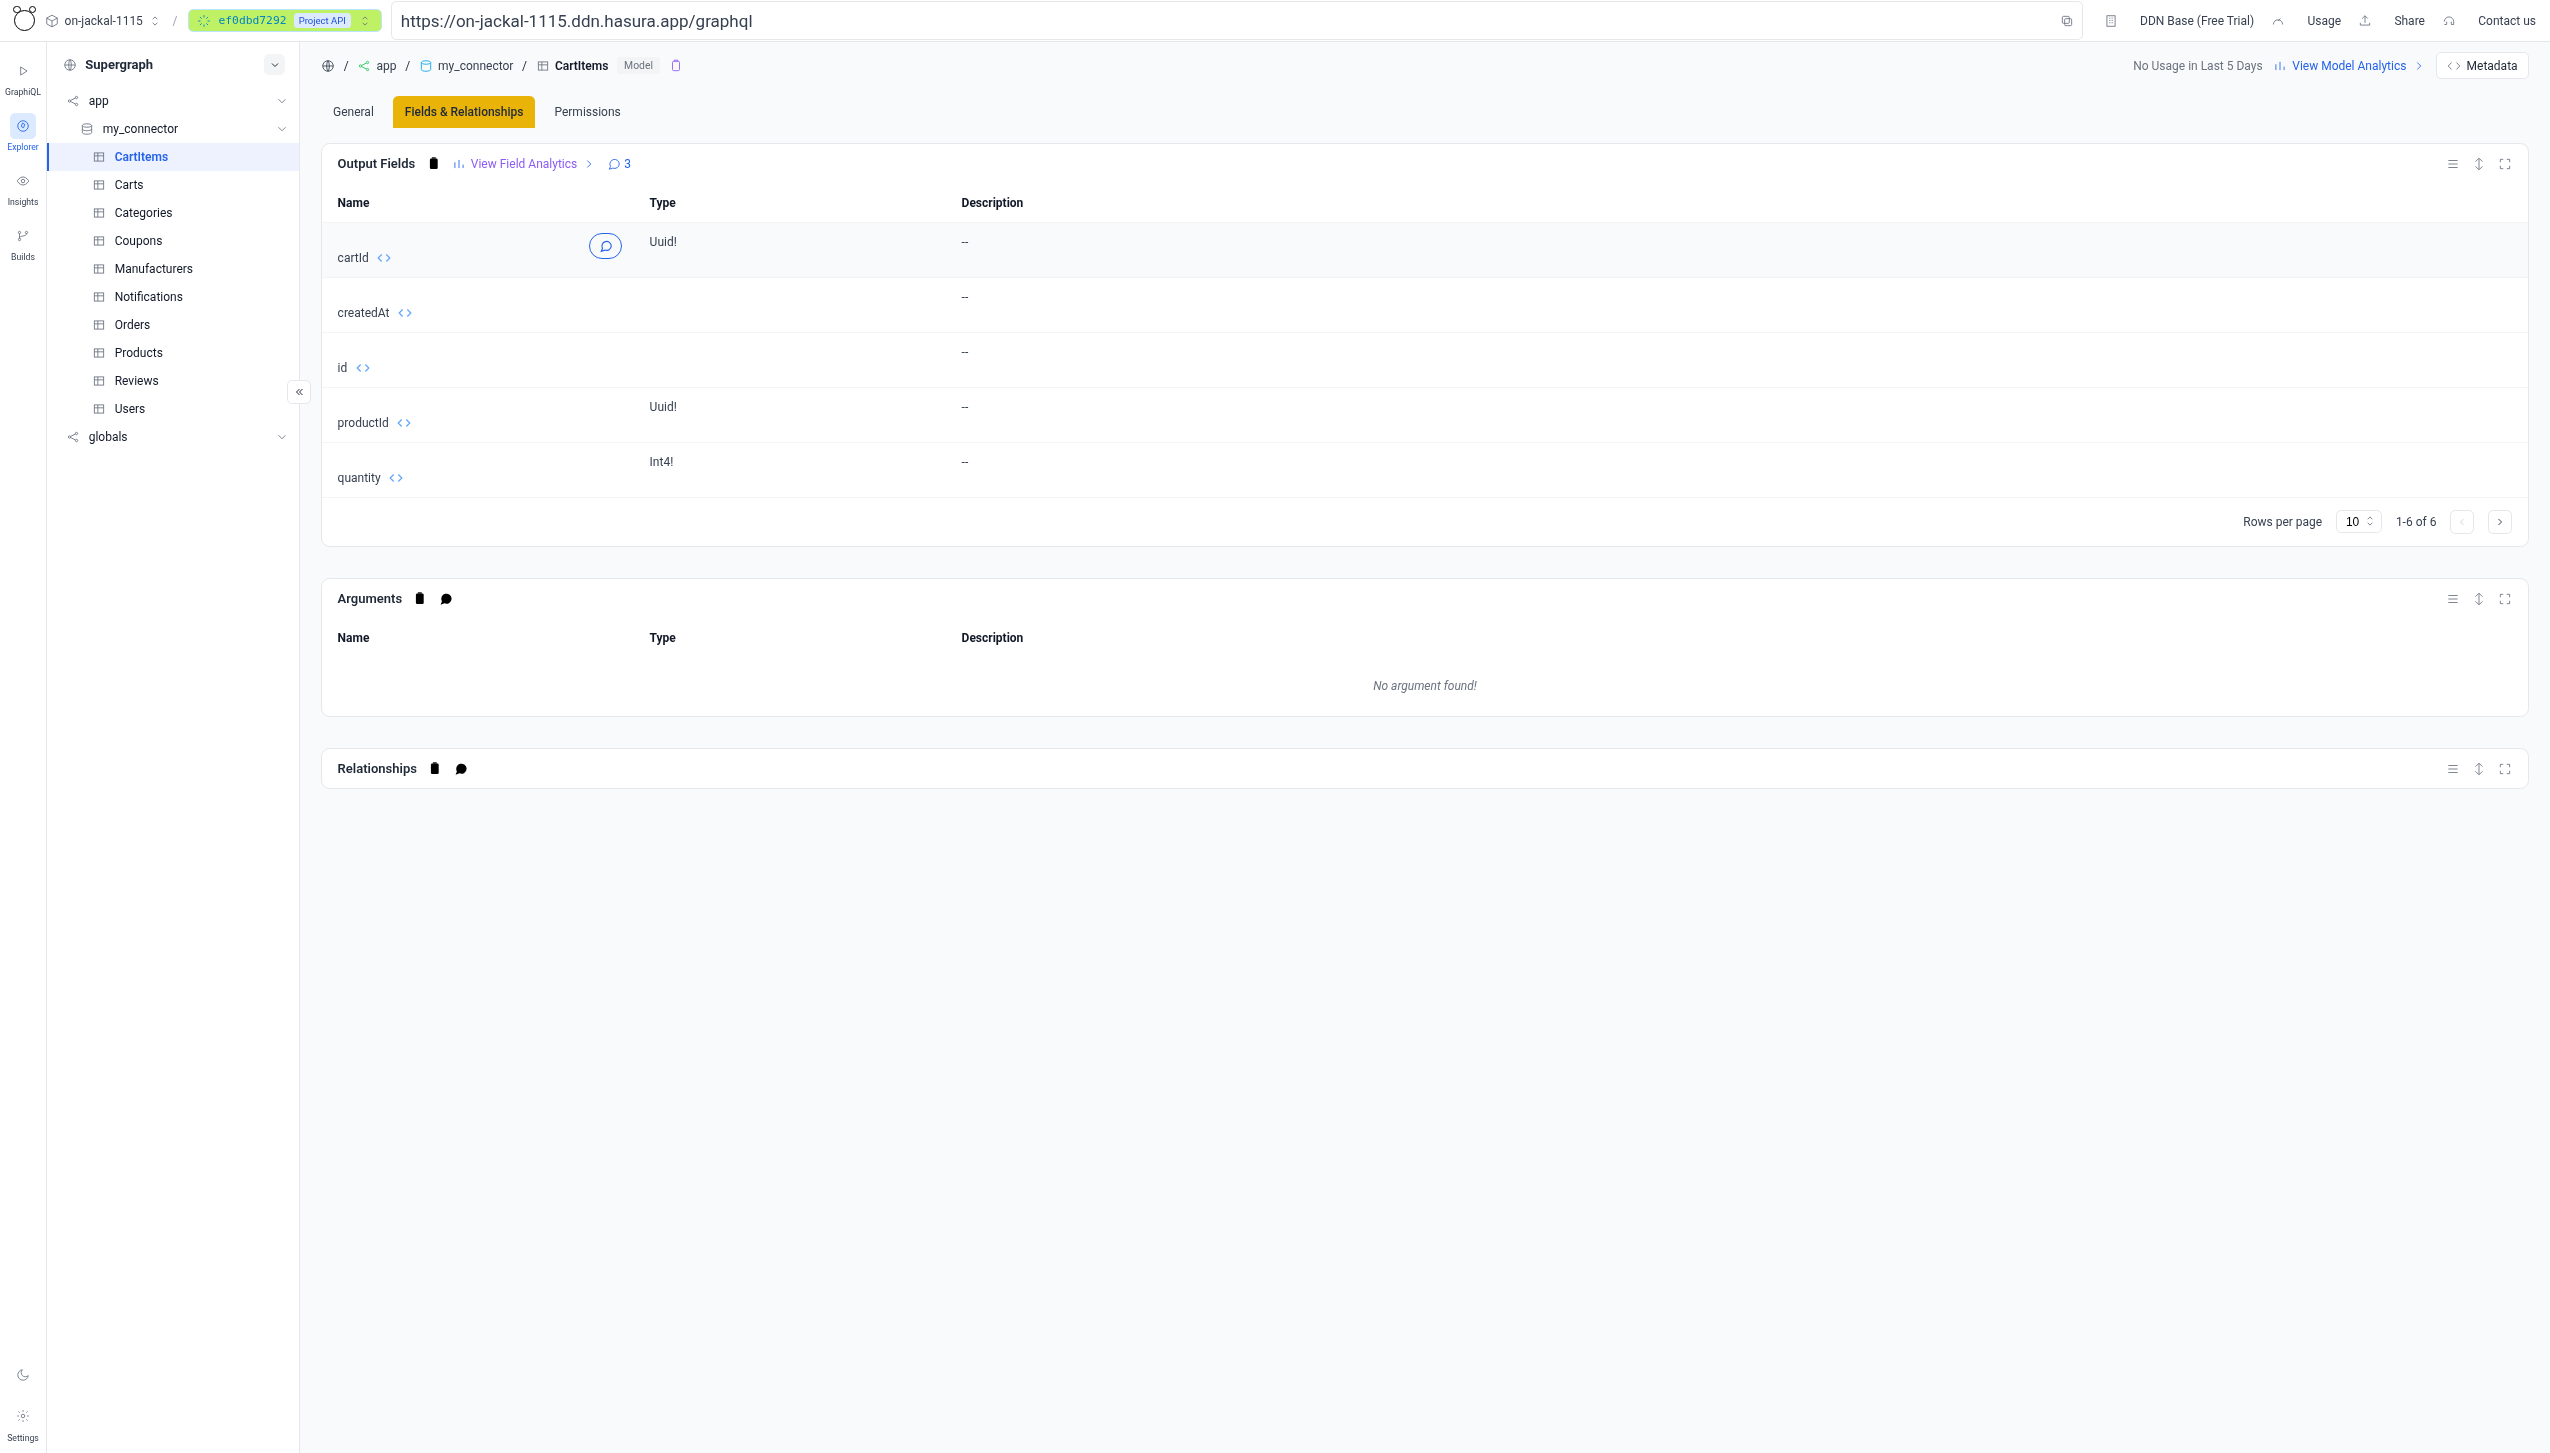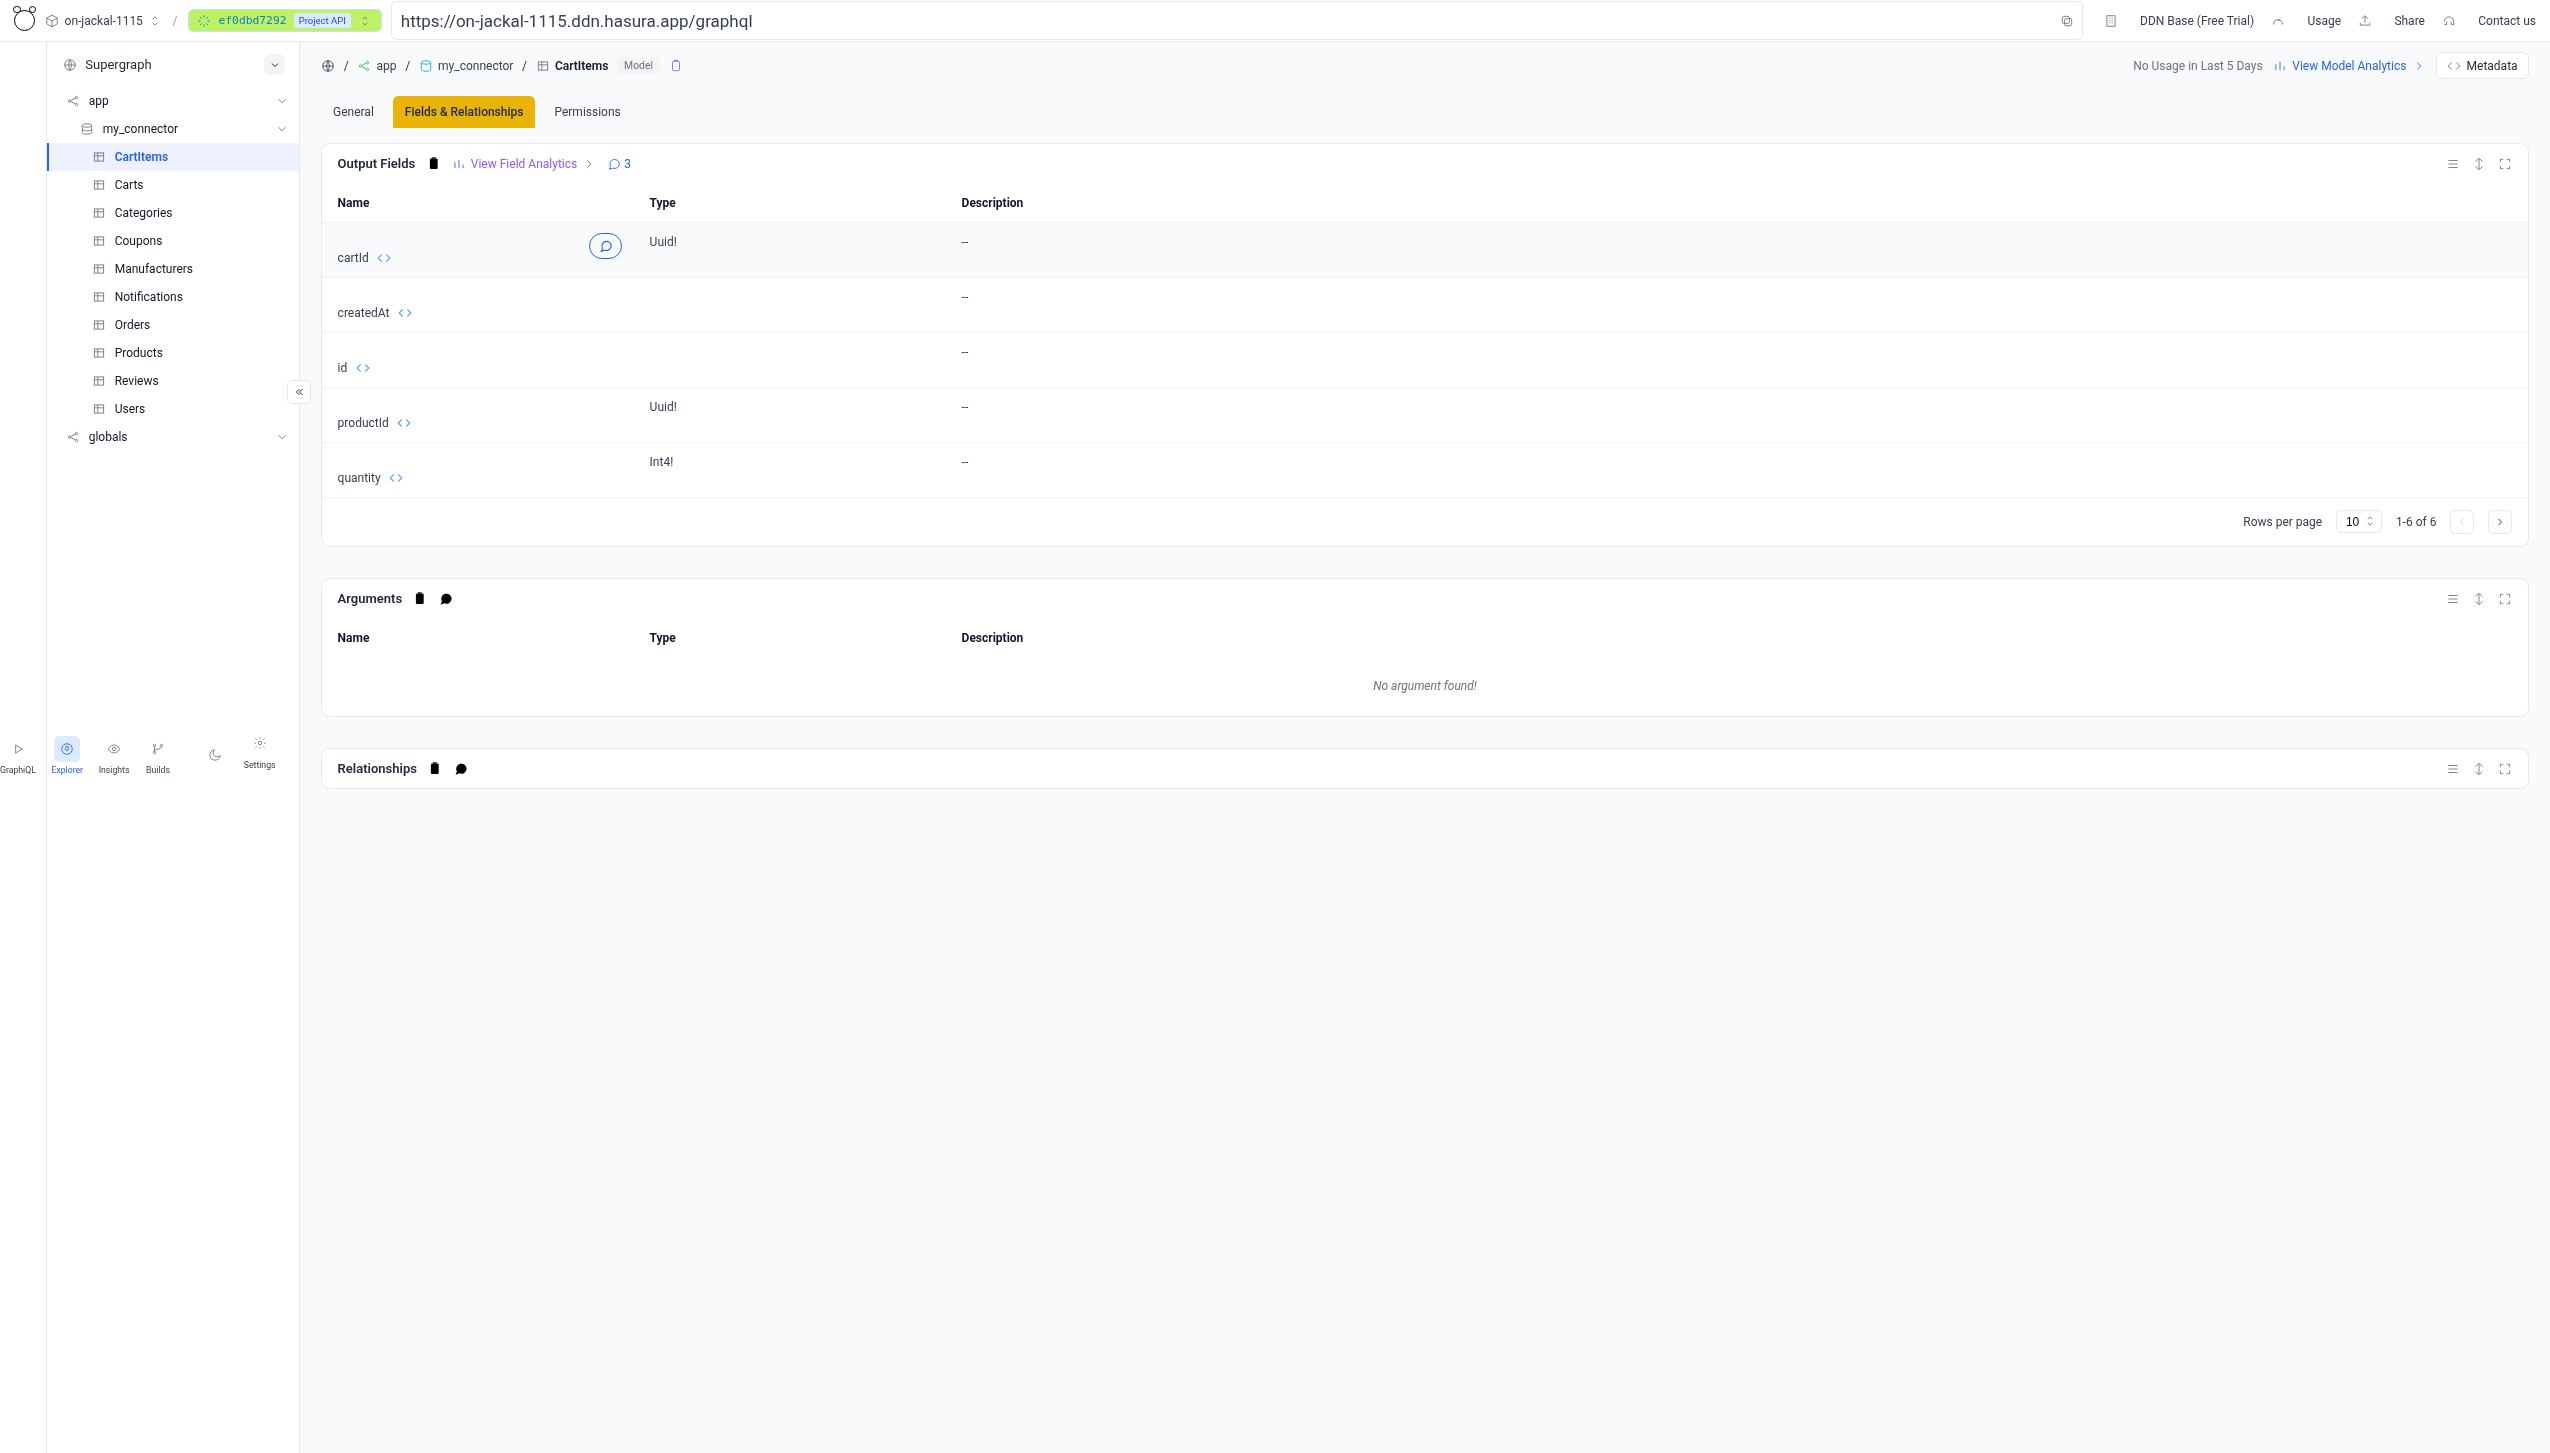--- a/index.html
+++ b/index.html
@@ -18,29 +18,29 @@
 .api-badge .hash { color: #0284c7; font-family: monospace; font-size: 11.3px; }
 .api-badge .pill { background: #dbeafe; color: #1d4ed8; border-radius: 3.5px; padding: 1.7px 5.2px; font-size: 9.5px; }
 .urlbox { flex: 1; display: flex; align-items: center; border: 0.9px solid #e5e7eb; border-radius: 5.2px; height: 39px; padding: 0 8.7px; font-size: 17px; color: #374151; margin-left: -0.9px; }
 .topbar .right { display: flex; align-items: center; gap: 17.3px; margin-left: 10.4px; }
 .topbar .right .item { display: flex; align-items: center; gap: 22px; color: #374151; white-space: nowrap; }
 .icon { width: 14px; height: 14px; display: inline-flex; align-items: center; justify-content: center; color: #6b7280; }
 .icon svg { width: 14px; height: 14px; stroke: currentColor; fill: none; stroke-width: 1.5; }
 
 
 .body { display: flex; flex: 1; min-height: 0; }
-.rail { width: 47px; border-right: 0.9px solid #e5e7eb; display: flex; flex-direction: row; align-items: center; padding-top: 15.6px; gap: 15.6px; }
+.rail { width: 47px; border-right: 0.9px solid #e5e7eb; display: flex; flex-direction: column; align-items: center; padding-top: 15.6px; gap: 15.6px; }
 .rail .ritem { display: flex; flex-direction: column; align-items: center; gap: 3.5px; font-size: 8.7px; color: #374151; cursor: pointer; width: 100%; }
 .rail .ritem .ricon { width: 26px; height: 26px; display: flex; align-items: center; justify-content: center; border-radius: 5.2px; }
 .rail .ritem.active .ricon { background: #dbeafe; }
 .rail .ritem.active { color: #2563eb; }
 .rail .spacer { flex: 1; }
 
 .sidebar { width: 253px; border-right: 0.9px solid #e5e7eb; display: flex; flex-direction: column; position: relative; }
-.sg-head { display: flex; align-items: center; justify-content: space-between; padding: 12px 14px 12px 15.6px; font-weight: 400; font-size: 13px; }
+.sg-head { display: flex; align-items: center; justify-content: space-between; padding: 12px 14px 12px 15.6px; font-weight: 700; font-size: 13px; }
 .sg-head .toggle { width: 21px; height: 21px; background: #f3f4f6; border-radius: 5.2px; display: flex; align-items: center; justify-content: center; }
 .tree { flex: 1; overflow: auto; }
 .tnode { display: flex; align-items: center; padding: 7px 10.4px 7px 19px; gap: 8.7px; cursor: pointer; font-size: 12px; color: #111827; }
 .tnode.d1 { padding-left: 33px; }
 .tnode.d2 { padding-left: 45px; }
 .tnode .nicon { width: 14px; height: 14px; flex-shrink: 0; }
 .tnode .chev { margin-left: auto; color: #6b7280; }
 .tnode.active { background: #eef2ff; color: #2563eb; font-weight: 600; border-left: 2.6px solid #2563eb; padding-left: 43px; }
 .collapse-btn { position: absolute; right: -12px; top: 338px; width: 24px; height: 24px; background: #fff; border: 0.9px solid #e5e7eb; border-radius: 5.2px; display: flex; align-items: center; justify-content: center; }
 

